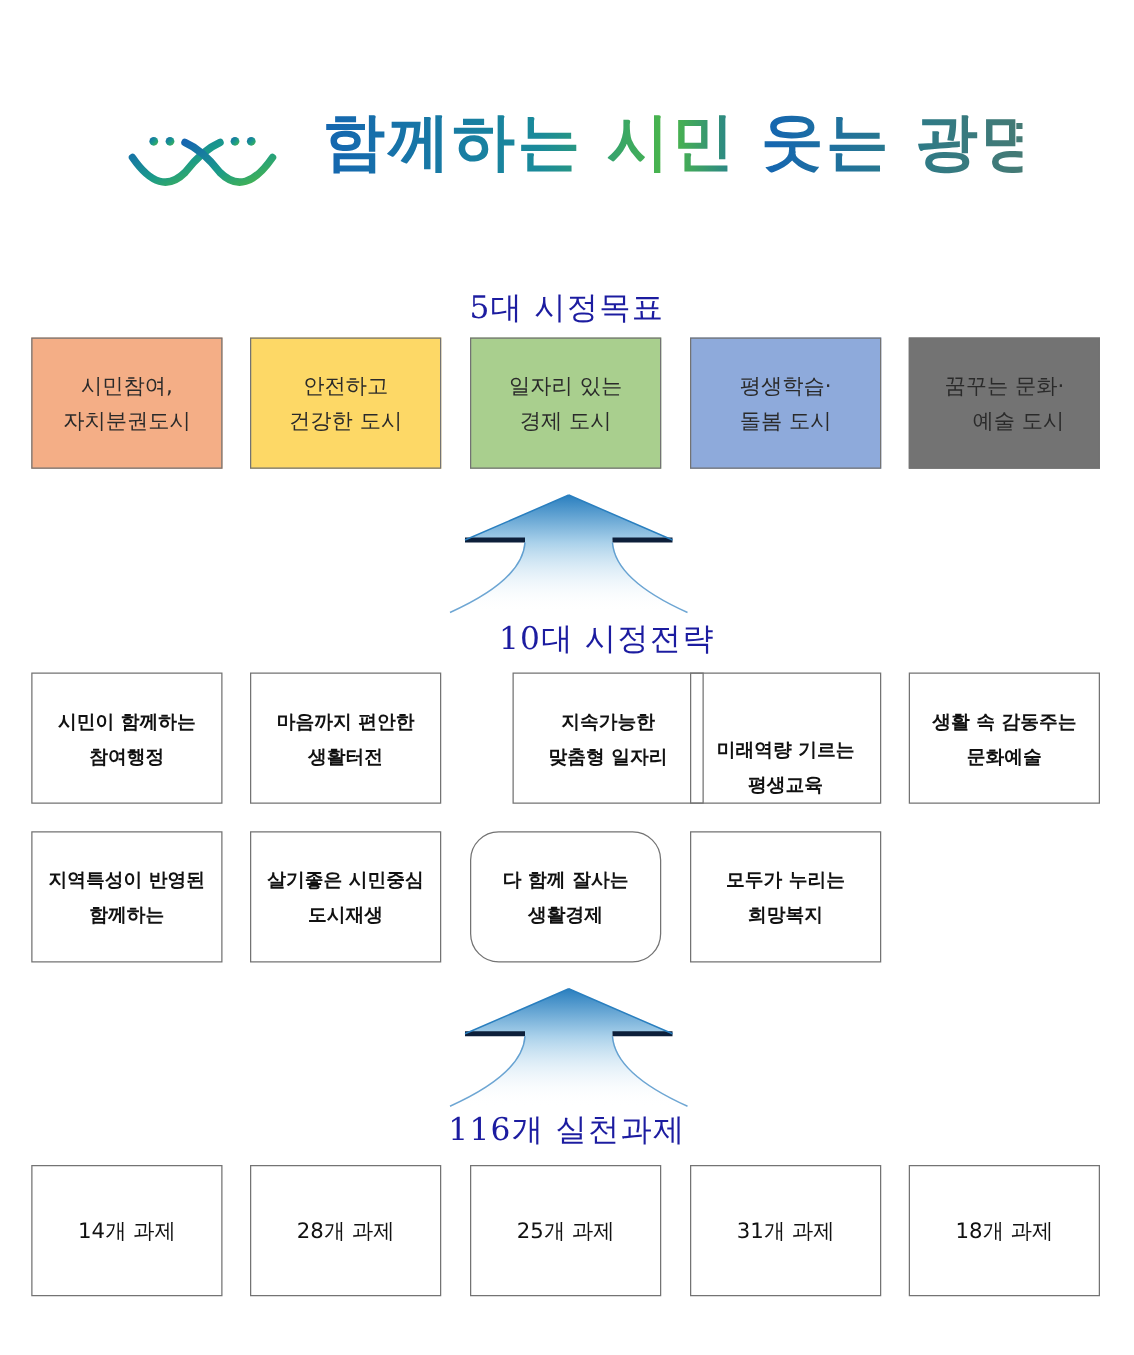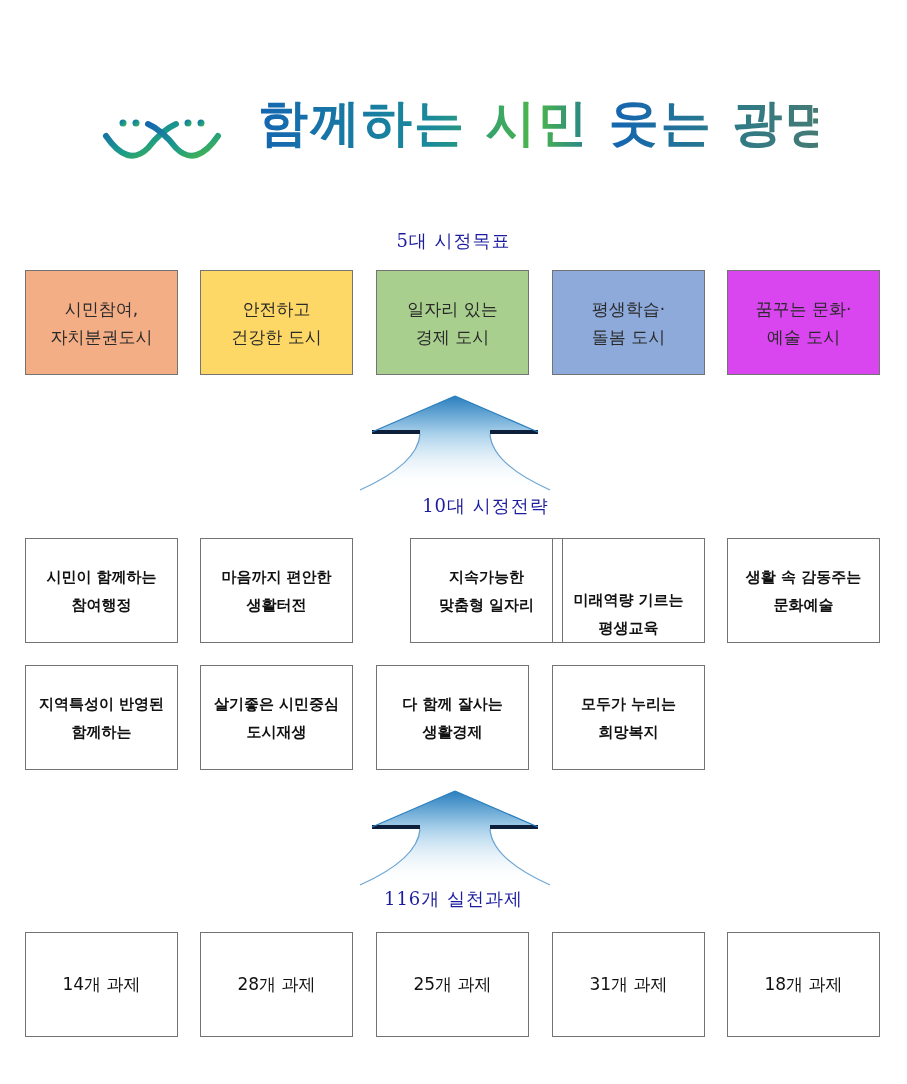--- a/index.html
+++ b/index.html
@@ -1,20 +1,20 @@
 <!DOCTYPE html>
 <html><head>
 <meta charset="utf-8">
 <style>
   html, body { margin:0; padding:0; background:#ffffff; }
   body { width:907px; height:1084px; position:relative; overflow:hidden;
          font-family:"DejaVu Sans","Liberation Sans",sans-serif; color:#111; }
-  .logo { position:absolute; left:98px; top:68px; width:720px; height:100px; }
+  .logo { position:absolute; left:98px; top:58px; width:720px; height:100px; }
   .section-title { position:absolute; left:0; width:907px; text-align:center;
-         font-family:"DejaVu Serif","Liberation Serif",serif; font-size:18px;
+         font-family:"DejaVu Serif","Liberation Serif",serif; font-size:25px;
          letter-spacing:1px; color:#1c1ca0; }
   .row { position:absolute; left:25px; width:856px; height:105px; }
   .box { position:absolute; top:0; width:151px; height:103px; border:1px solid #737373;
          display:flex; align-items:center; justify-content:center; text-align:center;
          box-sizing:content-box; }
   .box span { white-space:pre-line; }
   .goal span { font-family:"DejaVu Sans","Liberation Sans",sans-serif; font-size:17px;
          line-height:28px; color:#2a2a2a; }
   .strategy span { font-size:15px; font-weight:bold; line-height:28px; color:#111; }
   .task span { font-size:17px; font-weight:normal; color:#111; }
@@ -75,21 +75,21 @@
 건강한 도시</span>
     </div>
   <div class="box goal" style="left:351px;background:#a9cf8e;">
       <span>일자리 있는
 경제 도시</span>
     </div>
   <div class="box goal" style="left:527px;background:#8eaadb;">
       <span>평생학습·
 돌봄 도시</span>
     </div>
-  <div class="box goal" style="left:702px;background:#d946ef;">
+  <div class="box goal" style="left:702px;background:#737373;text-align:right;">
       <span>꿈꾸는 문화·
 예술 도시</span>
     </div>
 </div>
 
 <div class="arrow" style="top:394px;">
   <svg width="210" height="100" viewBox="0 0 210 100">
     <defs>
       <linearGradient id="ag1" x1="0" y1="0" x2="0" y2="1">
         <stop offset="0" stop-color="#2a7fbf"></stop>
@@ -129,21 +129,21 @@
 </div>
 <div class="row" style="top:665px;">
   <div class="box strategy" style="left:0px;">
       <span>지역특성이 반영된
 함께하는</span>
     </div>
   <div class="box strategy" style="left:175px;">
       <span>살기좋은 시민중심
 도시재생</span>
     </div>
-  <div class="box strategy" style="left:351px;">
+  <div class="box strategy" style="left:351px;border-radius:23px;">
       <span>다 함께 잘사는
 생활경제</span>
     </div>
   <div class="box strategy" style="left:527px;">
       <span>모두가 누리는
 희망복지</span>
     </div>
 </div>
 
 <div class="arrow" style="top:789px;">

